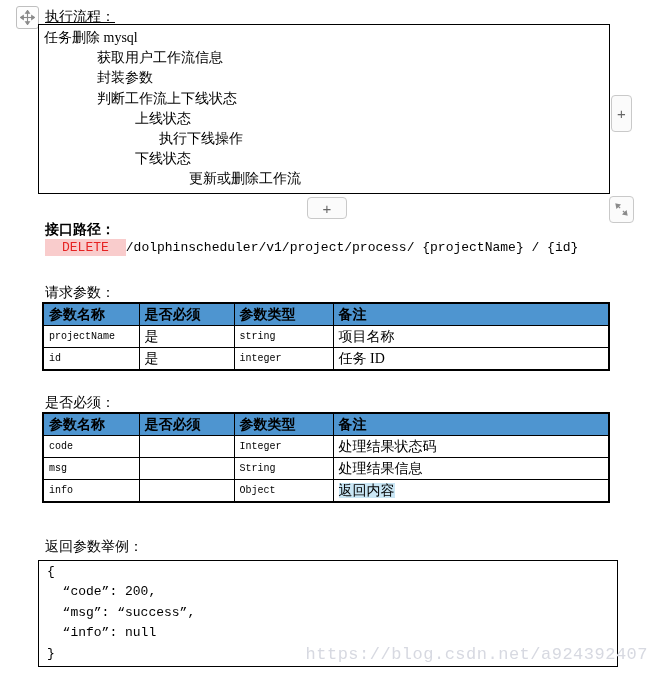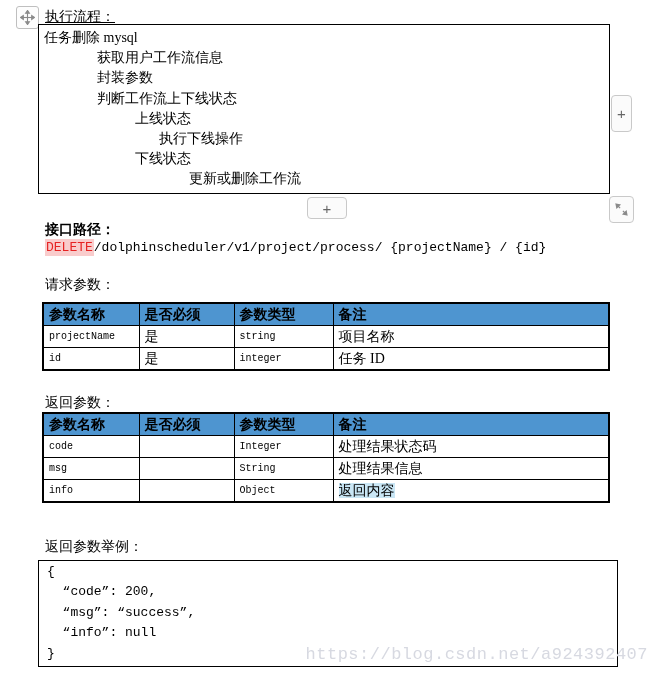--- a/index.html
+++ b/index.html
@@ -37,21 +37,21 @@
   
   .ctl-btn{border:1px solid #c9c9c9;border-radius:4px;background:#fbfbfb;color:#666;
     display:flex;align-items:center;justify-content:center;font-family:"Liberation Sans","DejaVu Sans",sans-serif;
     font-size:15px;line-height:1;cursor:pointer;}
   .plus-right{left:611px;top:95px;width:19px;height:35px;}
   .plus-bottom{left:307px;top:197px;width:38px;height:20px;}
   .resize-corner{left:609px;top:196px;width:23px;height:25px;}
 
   
   .api-line{left:45px;top:240px;white-space:nowrap;font-size:13px;}
-  .method{background:var(--method-highlight);color:var(--method-text);padding:1px 1px;text-align:right;}
+  .method{background:var(--method-highlight);color:var(--method-text);padding:1px 17px;text-align:right;}
   .api-path-text{color:#000;}
 
   
   table.ptable{position:absolute;border-collapse:collapse;table-layout:fixed;width:566px;
     border:2px solid #000;font-size:14px;}
   table.ptable th,table.ptable td{border:1px solid #000;height:21px;padding:0 3px 0 5px;
     text-align:left;vertical-align:middle;overflow:hidden;white-space:nowrap;}
   table.ptable th{background:var(--table-header);font-weight:bold;font-size:14px;}
   table.ptable td.mono{font-family:"Liberation Mono","DejaVu Sans Mono",monospace;font-size:10px;}
   col.c1{width:96px;}col.c2{width:95px;}col.c3{width:99px;}col.c4{width:276px;}
@@ -112,21 +112,21 @@
         <polygon points="13.8,13.8 9.8,13.0 13.0,9.8"></polygon>
       </g>
     </svg>
   </div>
 
   <div class="abs sec-title bold" style="top:221px;">接口路径：</div>
   <div class="abs api-line mono">
     <span class="method mono">DELETE</span><span class="api-path-text">/dolphinscheduler/v1/project/process/ {projectName} / {id}</span>
   </div>
 
-  <div class="abs sec-title" style="top:276px;">请求参数：</div>
+  <div class="abs sec-title" style="top:284px;">请求参数：</div>
   <table class="ptable" style="left:42px;top:302px;">
     <colgroup>
         <col class="c1">
         <col class="c2">
         <col class="c3">
         <col class="c4">
       </colgroup>
     <thead>
       <tr>
         <th>参数名称</th>
@@ -144,21 +144,21 @@
       </tr>
       <tr>
         <td class="mono">id</td>
         <td>是</td>
         <td class="mono">integer</td>
         <td>任务 ID</td>
       </tr>
     </tbody>
   </table>
 
-  <div class="abs sec-title" style="top:394px;">返回参数：</div>
+  <div class="abs sec-title" style="top:394px;">是否必须：</div>
   <table class="ptable" style="left:42px;top:412px;">
     <colgroup>
         <col class="c1">
         <col class="c2">
         <col class="c3">
         <col class="c4">
       </colgroup>
     <thead>
       <tr>
         <th>参数名称</th>

